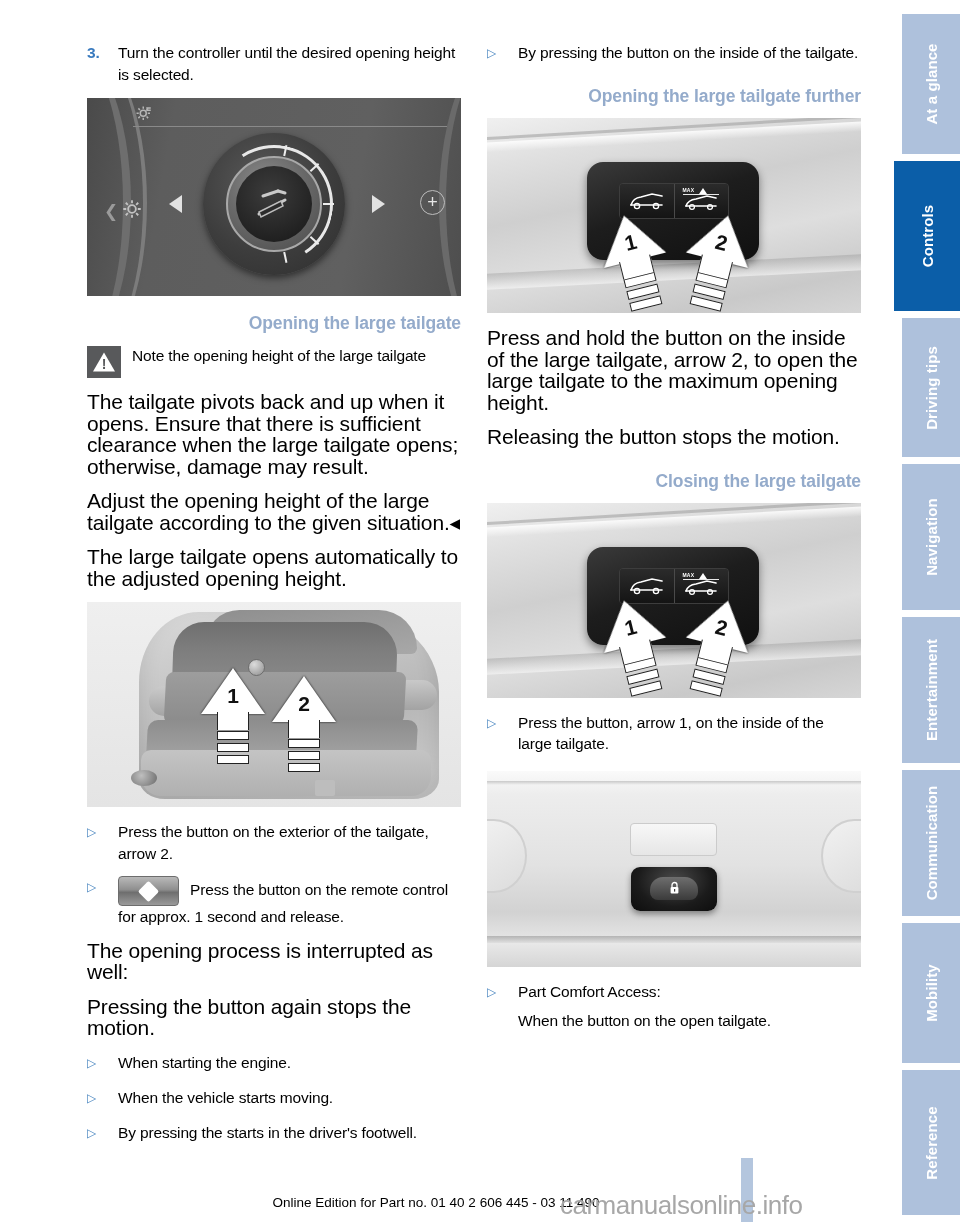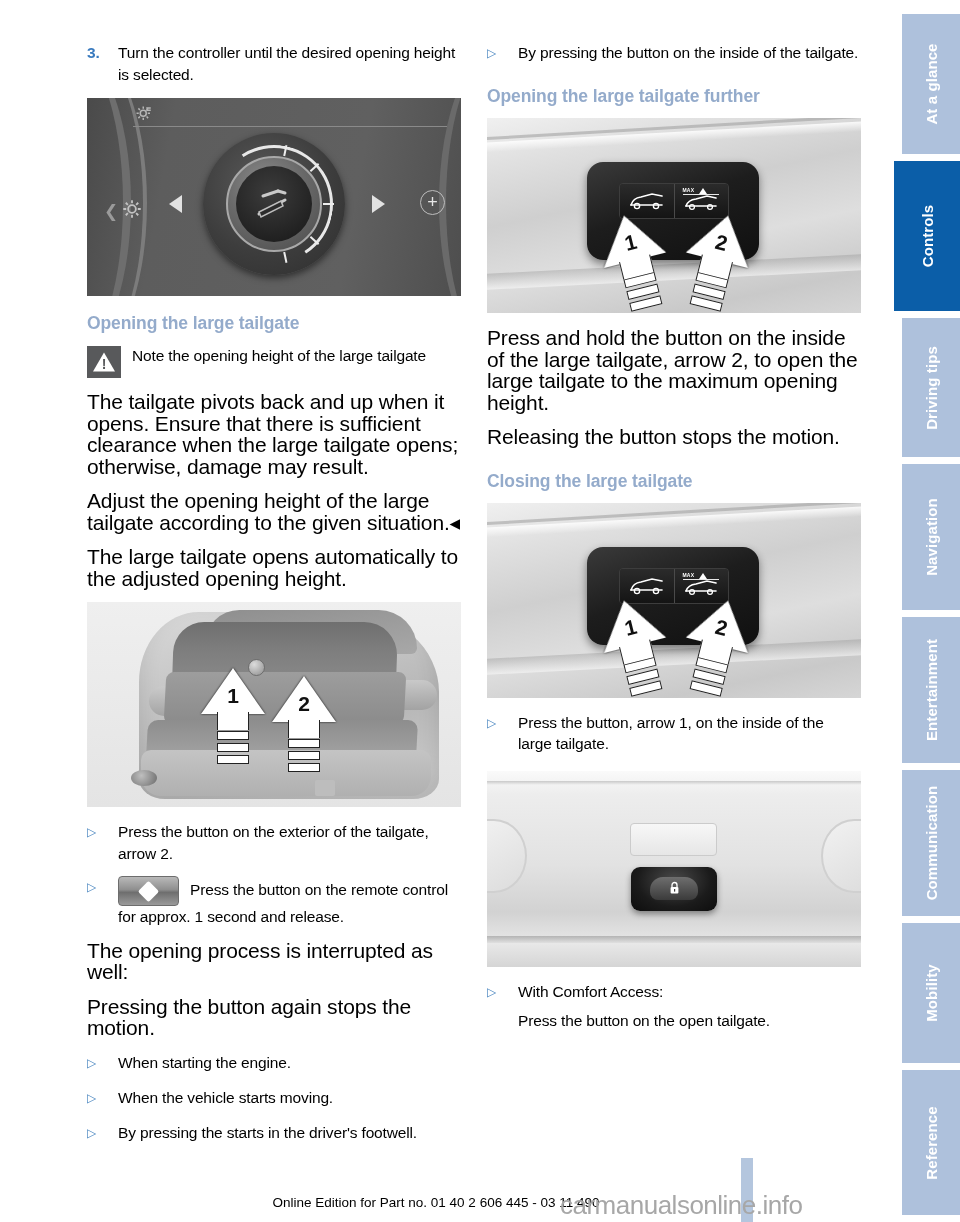--- a/index.html
+++ b/index.html
@@ -38,20 +38,21 @@
     letter-spacing: -0.15px;
   }
 
   h2.section-head {
     font-size: 17.5px;
     line-height: 22px;
     font-weight: bold;
     color: #94abcb;
     margin: 16px 0 11px 0;
     letter-spacing: -0.1px;
+    text-align: right;
   }
 
   
   .step {
     display: flex;
     margin-bottom: 13px;
   }
   .step-num {
     color: #3a7bbf;
     font-weight: bold;
@@ -748,22 +749,22 @@
           <path d="M3 6 V4 a2.5 2.5 0 0 1 5 0 V6" fill="none" stroke="#fff" stroke-width="1.3"></path>
           <rect x="1.6" y="6" width="7.8" height="6.6" rx="1" fill="#fff"></rect>
           <rect x="5" y="8" width="1.2" height="2.6" fill="#3b3b3b"></rect>
         </svg>
       </span>
     </div>
 
     <div class="bullet">
       <div class="bullet-mark">▷</div>
       <div class="bullet-body">
-        <span>With Comfort Access:</span>
-        <span class="sub">Press the button on the open tailgate.</span>
+        <span>Part Comfort Access:</span>
+        <span class="sub">When the button on the open tailgate.</span>
       </div>
     </div>
   </div>
 
   <div id="pagenum">
     <span class="n">41</span>
   </div>
   <div id="wm-bar"></div>
   <div id="footer">
     <span class="f">Online Edition for Part no. 01 40 2 606 445 - 03 11 490</span>

